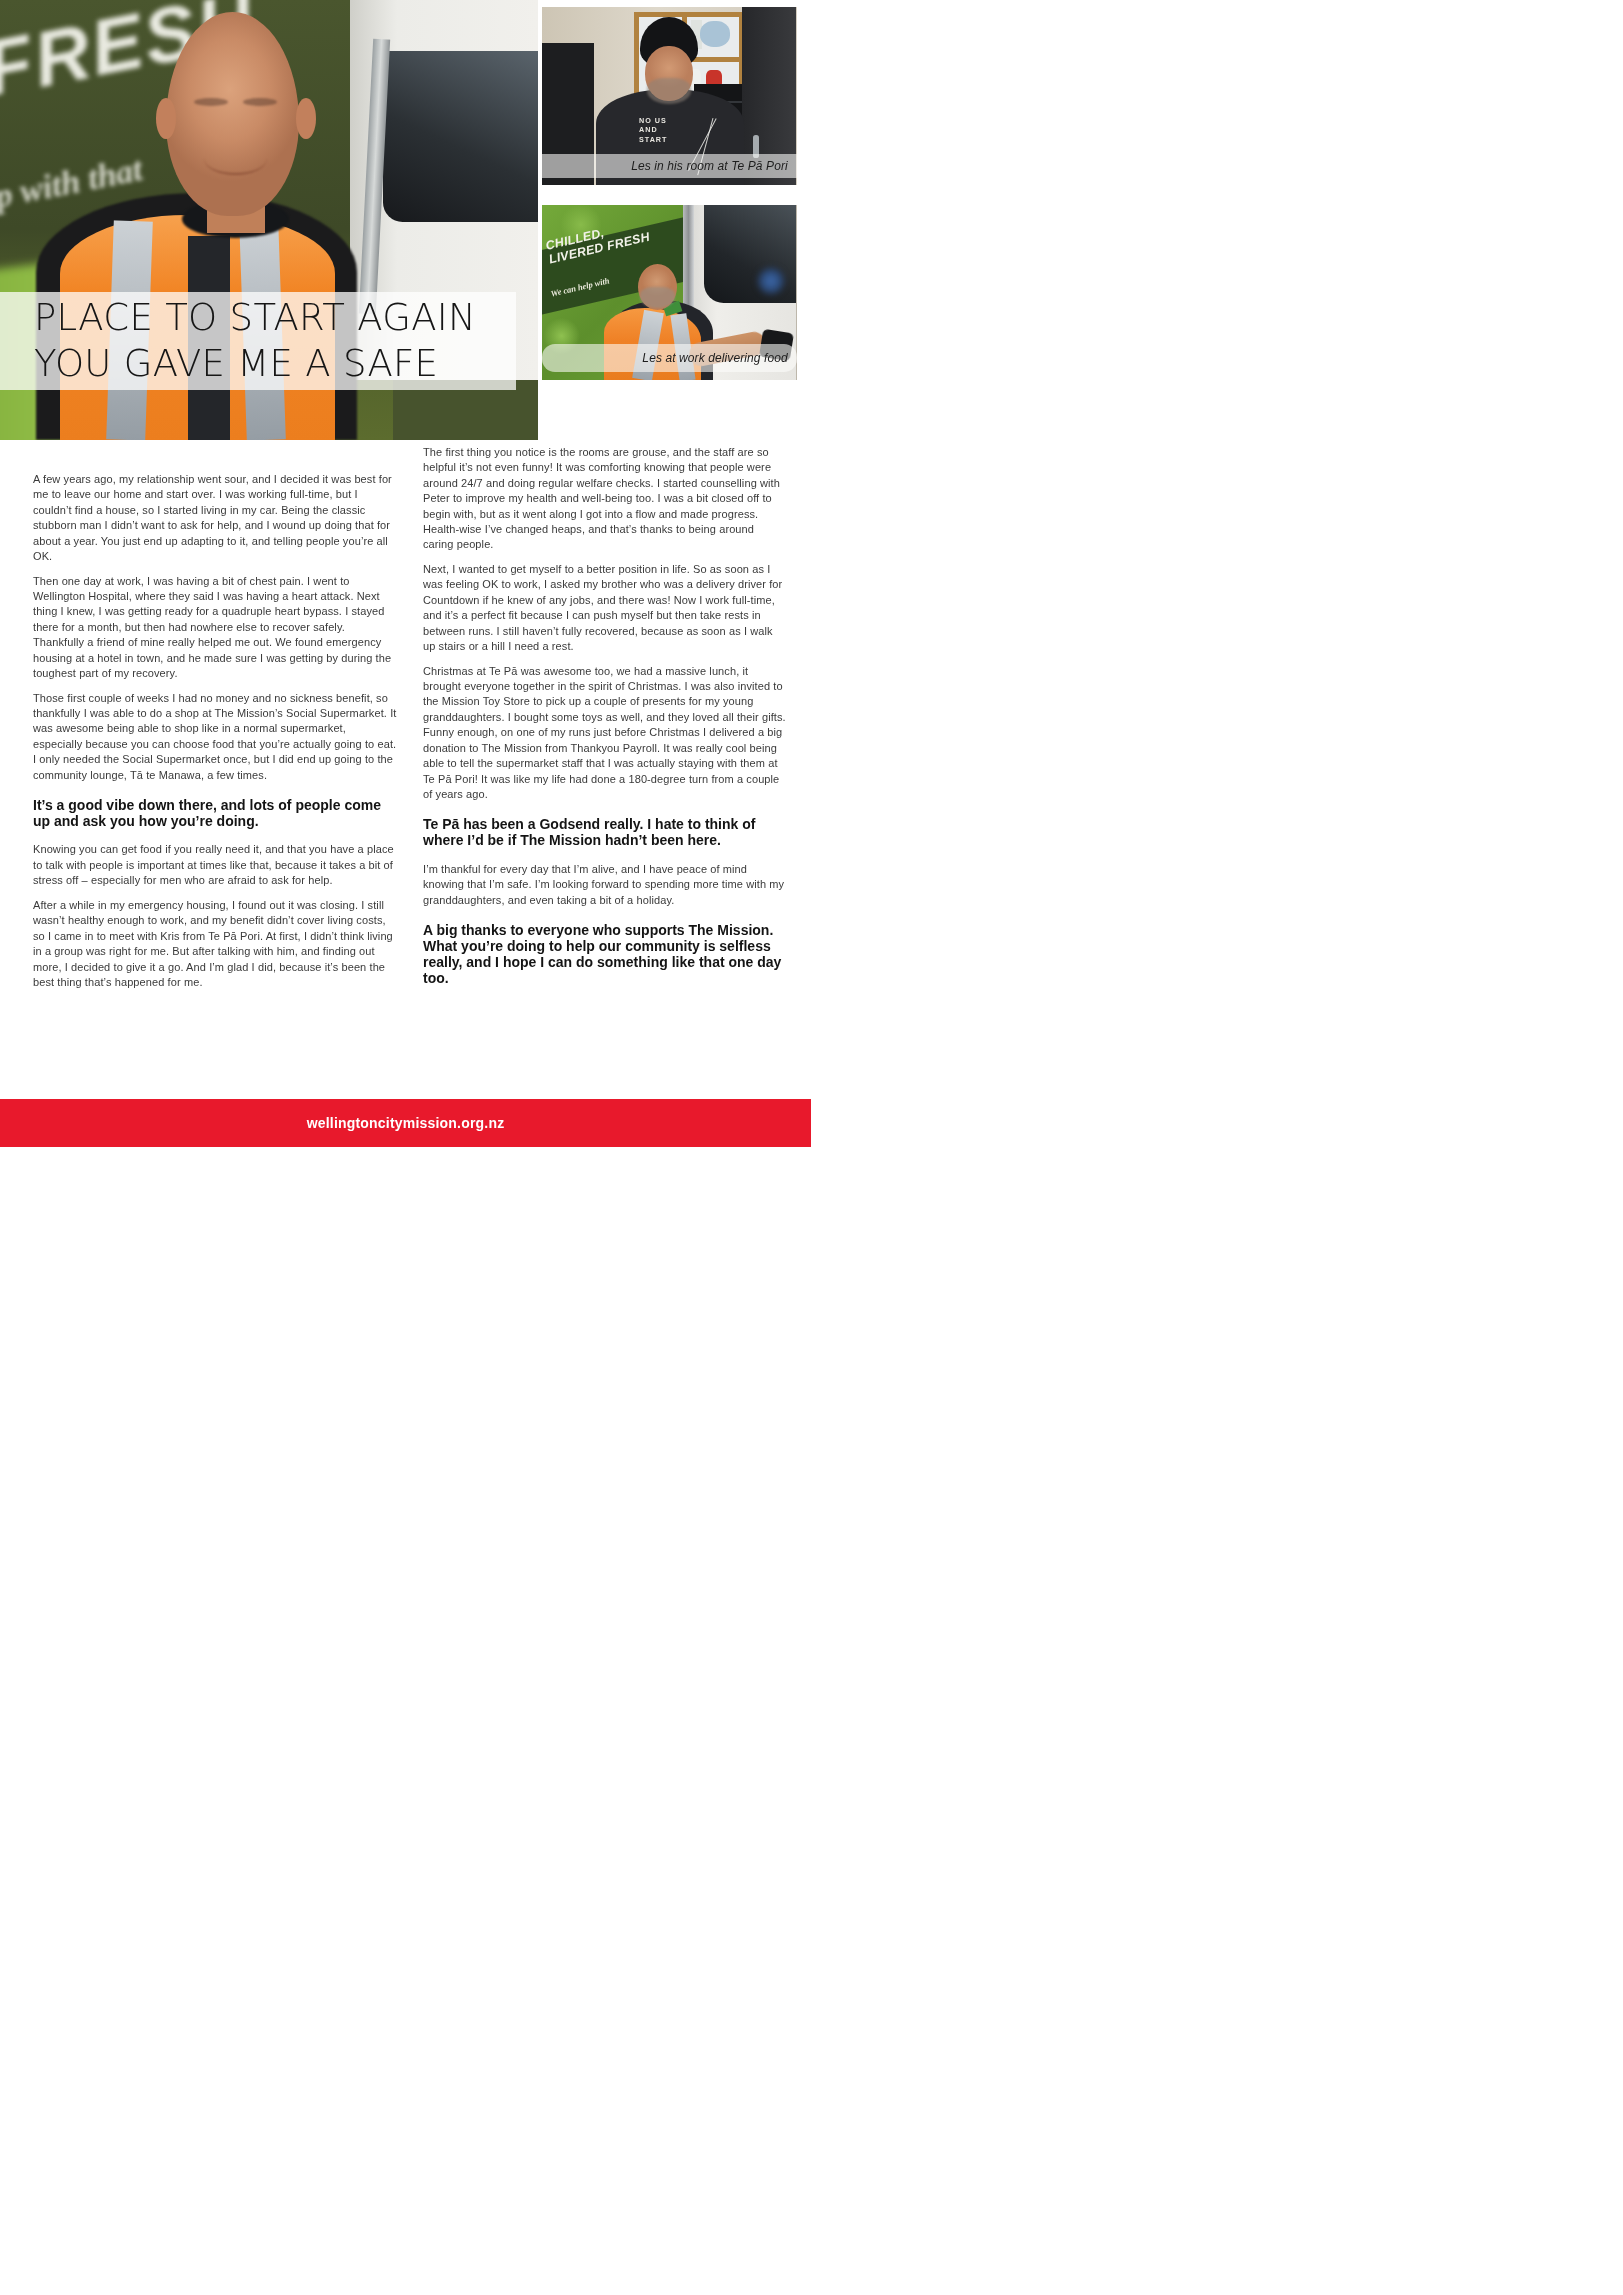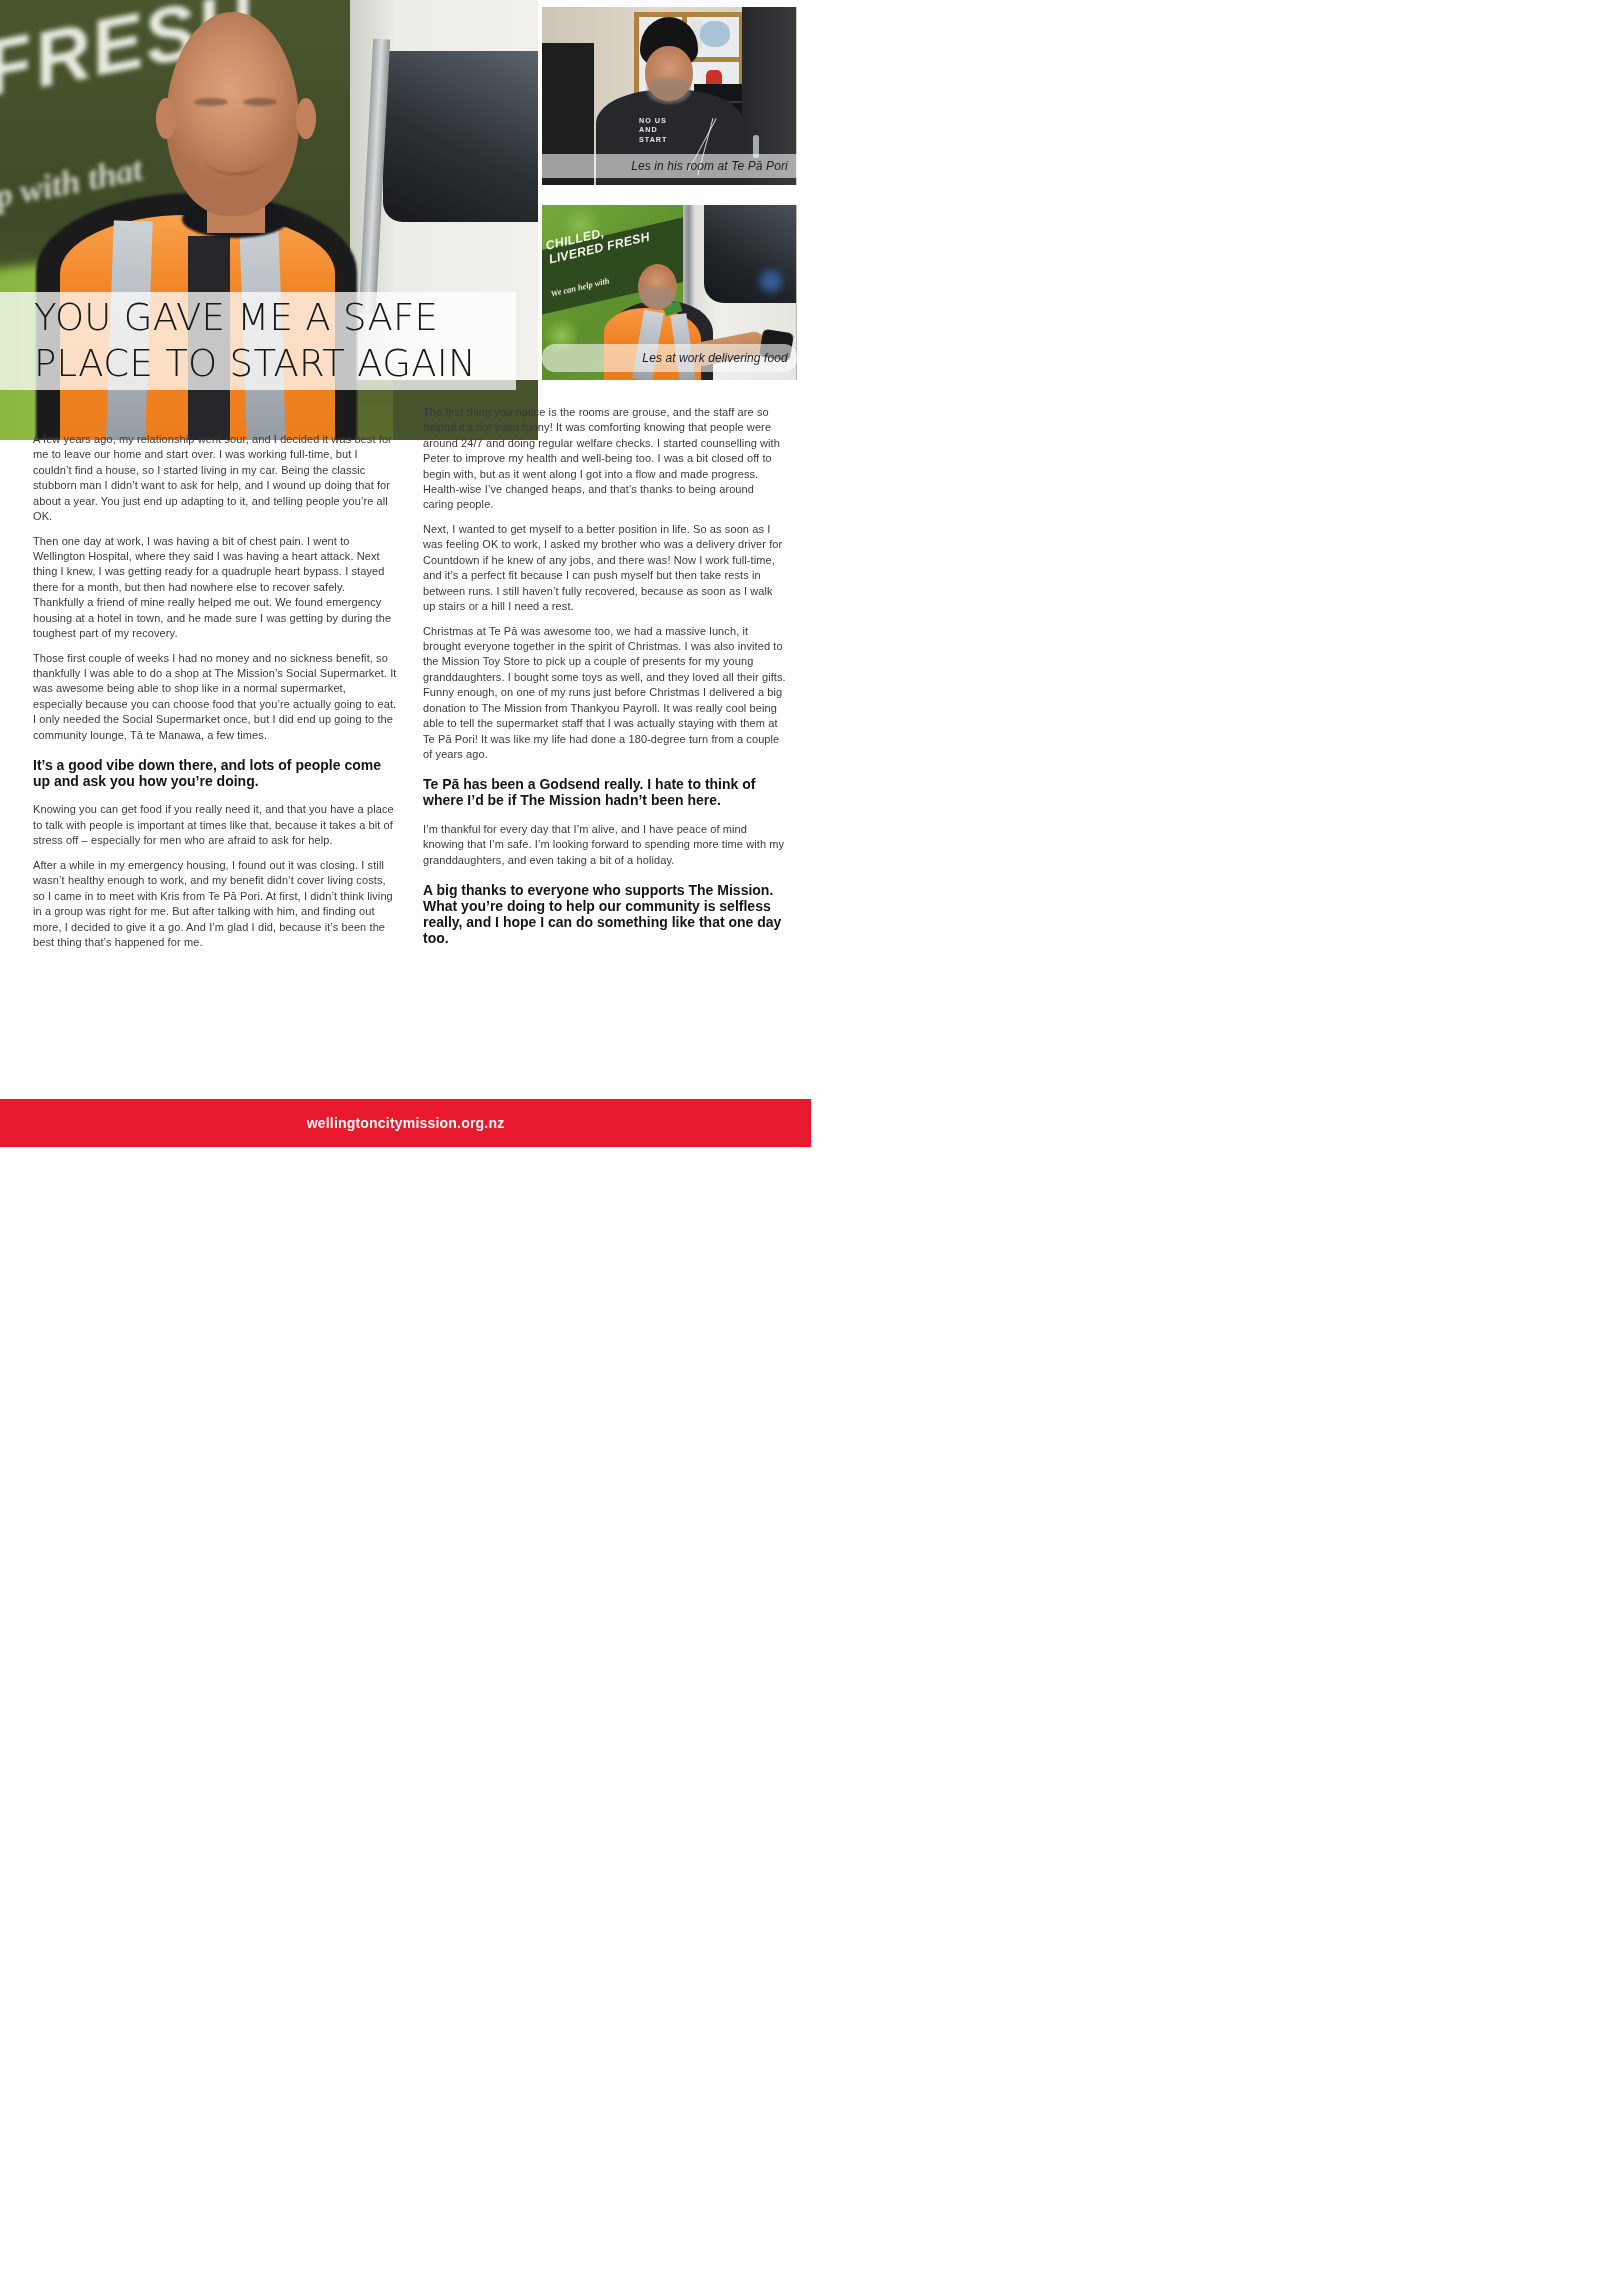--- a/index.html
+++ b/index.html
@@ -147,21 +147,21 @@
     background:linear-gradient(180deg,#cdd2d6,#9aa2a9);transform:rotate(10deg);filter:blur(0.3px);}
   .pt-strip2{left:133px;top:109px;width:15.7px;height:67px;
     background:linear-gradient(180deg,#cdd2d6,#9aa2a9);transform:rotate(-8deg);filter:blur(0.3px);}
   .pt-arm{left:147px;top:132px;width:77px;height:23.6px;background:linear-gradient(180deg,#cd9367,#b57a50);
     border-radius:11.8px;transform:rotate(-11deg);filter:blur(0.3px);}
   .pt-mirror{left:219px;top:126px;width:31px;height:27.5px;background:#17181a;
     border-radius:5.2px;transform:rotate(9deg);filter:blur(0.3px);}
   .photo-truck .caption-band{top:139px;height:28px;border-radius:13px;}
 
   
-  .col{position:absolute;width:364px;color:#3a3a3a;}
+  .col{position:absolute;width:364px;color:#3a3a3a;margin-top:40px;}
   .col-left{left:33px;top:432px;}
   .col-right{left:423px;top:405px;}
   .col p{margin:0 0 9.2px 0;font-size:11px;line-height:15.4px;letter-spacing:0.1px;}
   .col p.quote{font-weight:700;color:#141414;font-size:14px;line-height:16px;
     margin:13.7px 0 13.7px 0;letter-spacing:0;}
   .col p.quote.last{margin-bottom:0;}
 
   
   .footer{position:absolute;left:0;top:1099px;width:811px;height:48px;
     background:#e8192c;display:flex;align-items:center;justify-content:center;}
@@ -189,22 +189,22 @@
     <div class="hero-neck"></div>
     <div class="hero-head"></div>
     <div class="hero-ear-l"></div>
     <div class="hero-ear-r"></div>
     <div class="hero-brow-l"></div>
     <div class="hero-brow-r"></div>
     <div class="hero-smile"></div>
   </div>
 
   <div class="title-band">
+    <div class="title-line">PLACE TO START AGAIN</div>
     <div class="title-line">YOU GAVE ME A SAFE</div>
-    <div class="title-line">PLACE TO START AGAIN</div>
   </div>
 
   <div class="photo photo-room">
     <div class="pr-wall"></div>
     <div class="pr-tv"></div>
     <div class="pr-shelf"></div>
     <div class="pr-shelf-div"></div>
     <div class="pr-shelf-mid"></div>
     <div class="pr-item-milk"></div>
     <div class="pr-item-bag"></div>

